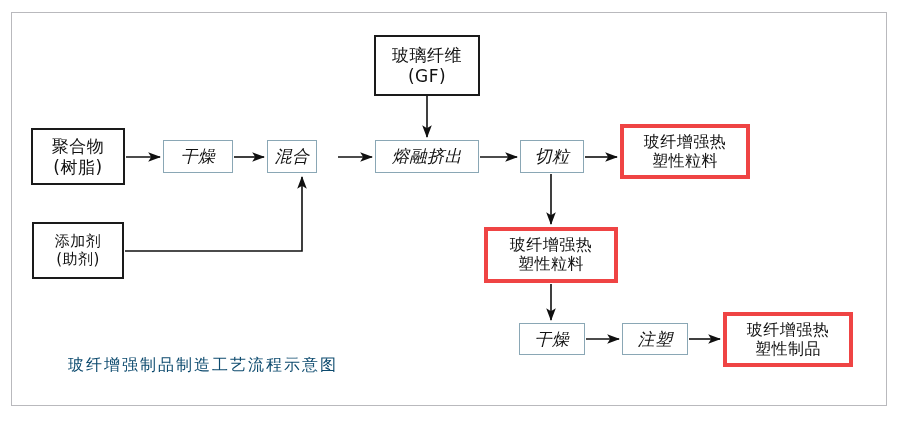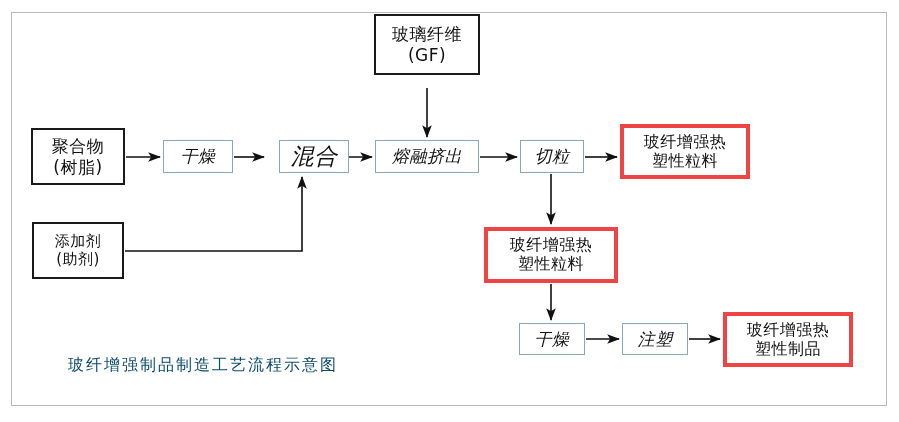--- a/index.html
+++ b/index.html
@@ -116,29 +116,29 @@
 
     <g>
       <line x1="586" y1="339" x2="619" y2="339" stroke="#101010" stroke-width="1.6" marker-end="url(#ah)"></line>
     </g>
 
     <g>
       <line x1="689" y1="339" x2="720" y2="339" stroke="#101010" stroke-width="1.6" marker-end="url(#ah)"></line>
     </g>
   </svg>
 
-  <div class="node black" style="left:374px;top:14px;width:106px;height:61px;font-size:17px;">玻璃纤维
+  <div class="node black" style="left:374px;top:35px;width:106px;height:61px;font-size:17px;">玻璃纤维
 (GF)</div>
 
   <div class="node black" style="left:31px;top:128px;width:94px;height:57px;font-size:17px;">聚合物
 (树脂)</div>
 
   <div class="node blue" style="left:163px;top:140px;width:70px;height:33px;font-size:17px;">干燥</div>
 
-  <div class="node blue" style="left:279px;top:140px;width:70px;height:33px;font-size:23px;">混合</div>
+  <div class="node blue" style="left:267px;top:140px;width:50px;height:33px;font-size:17px;">混合</div>
 
   <div class="node blue" style="left:375px;top:140px;width:104px;height:33px;font-size:17px;">熔融挤出</div>
 
   <div class="node blue" style="left:520px;top:140px;width:64px;height:33px;font-size:17px;">切粒</div>
 
   <div class="node orange" style="left:620px;top:124px;width:130px;height:55px;font-size:16px;">玻纤增强热
 塑性粒料</div>
 
   <div class="node black" style="left:32px;top:222px;width:92px;height:57px;font-size:15px;">添加剂
 (助剂)</div>

